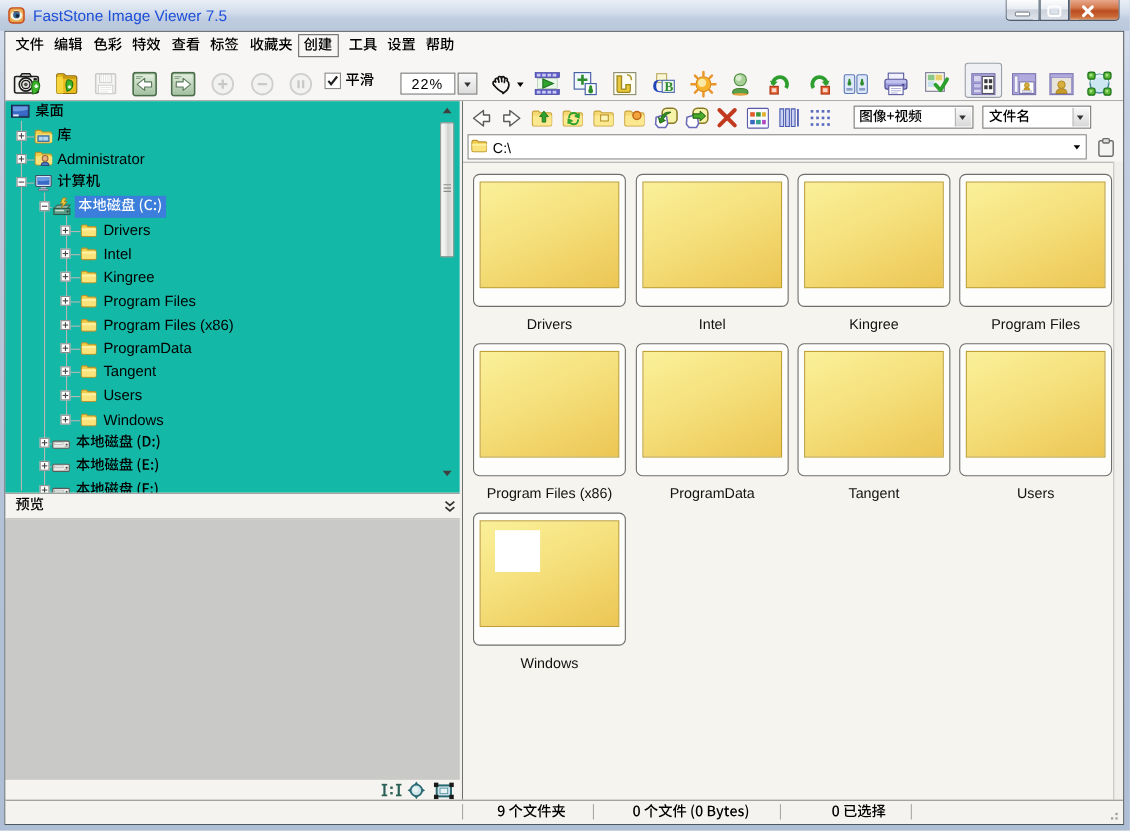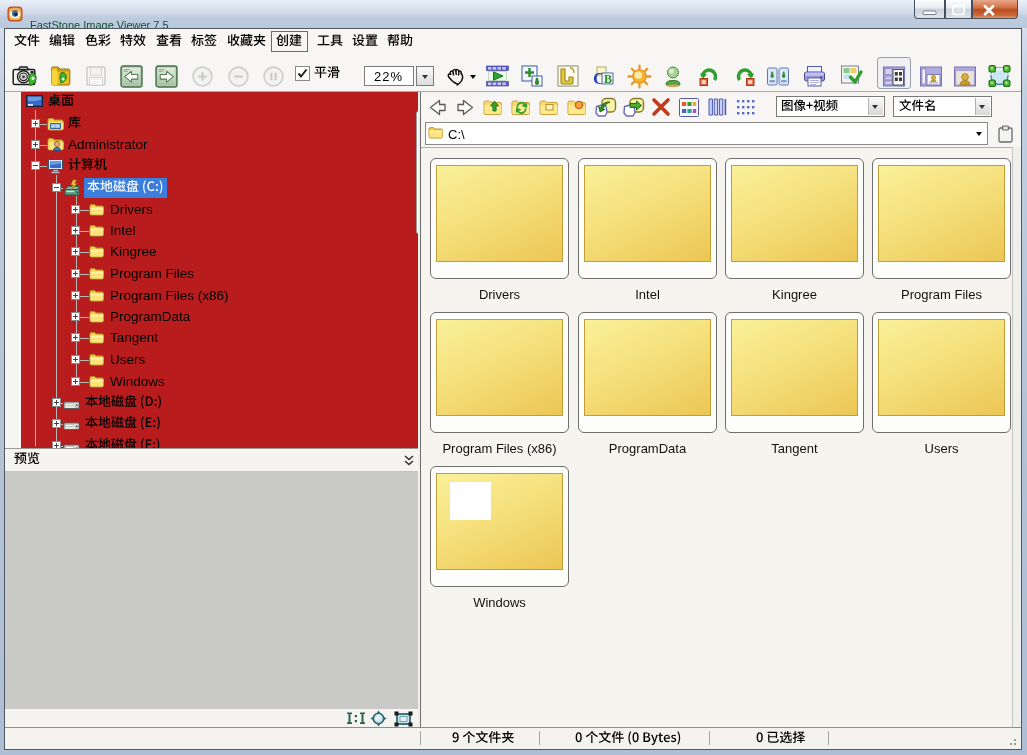--- a/index.html
+++ b/index.html
@@ -1,24 +1,24 @@
 <!DOCTYPE html>
 <html><head><meta charset="utf-8"><style>
 *{margin:0;padding:0;box-sizing:border-box}
 html,body{width:1027px;height:755px;overflow:hidden}
 body{font-family:"Liberation Sans",sans-serif;position:relative;background:#b6c4d8}
 .abs{position:absolute}
 #frame{position:absolute;inset:0;background:linear-gradient(180deg,#dce5f2 0%,#c3cfe2 12%,#b4c3d8 55%,#aebed4 100%)}
 #titlebar{position:absolute;left:0;top:0;width:1027px;height:28px;background:linear-gradient(180deg,#e9eff7 0%,#d3ddeb 40%,#bfcce0 62%,#b9c8dc 100%)}
-#title{position:absolute;left:30px;top:19px;font-size:11px;color:#14532d}
+#title{position:absolute;left:30px;top:6px;font-size:14px;color:#1d4ed8}
 #content{position:absolute;left:4px;top:28px;width:1018px;height:722px;background:#f6f5f2;border:1px solid #50585f}
 #menubar{position:absolute;left:0;top:0;width:1016px;height:26px;background:#f7f6f4}
 .mi{position:absolute;top:5px}
 #toolbar{position:absolute;left:0;top:26px;width:1016px;height:37px;background:#f7f6f4;border-bottom:1px solid #a6a6a4}
-#tree{position:absolute;left:16px;top:63px;width:413px;height:356px;background:#b91c1c;overflow:hidden}
+#tree{position:absolute;left:0;top:63px;width:413px;height:356px;background:#14b8a6;overflow:hidden}
 .trow{position:absolute;font-size:13.5px;color:#000;white-space:nowrap}
 .tline{position:absolute;background:#b6b6b4}
 .expbox{position:absolute;width:9px;height:9px;background:#fff;border:1px solid #8a8a8a}
 .expbox i{position:absolute;left:1px;top:3px;width:5px;height:1px;background:#444}
 .expbox.plus b{position:absolute;left:3px;top:1px;width:1px;height:5px;background:#444}
 #splitter{position:absolute;left:413px;top:63px;width:2px;height:635px;background:#f1f0ed}
 #prevhdr{position:absolute;left:0;top:419px;width:413px;height:24px;background:#f5f4f1;border-top:1px solid #9a9a98;border-bottom:1px solid #c4c4c2}
 #prevarea{position:absolute;left:0;top:443px;width:413px;height:237px;background:#c9c9c7}
 #prevfoot{position:absolute;left:0;top:680px;width:413px;height:18px;background:#f5f4f1}
 #rightpane{position:absolute;left:415px;top:63px;width:601px;height:635px;border-left:1px solid #6e6e6c}

